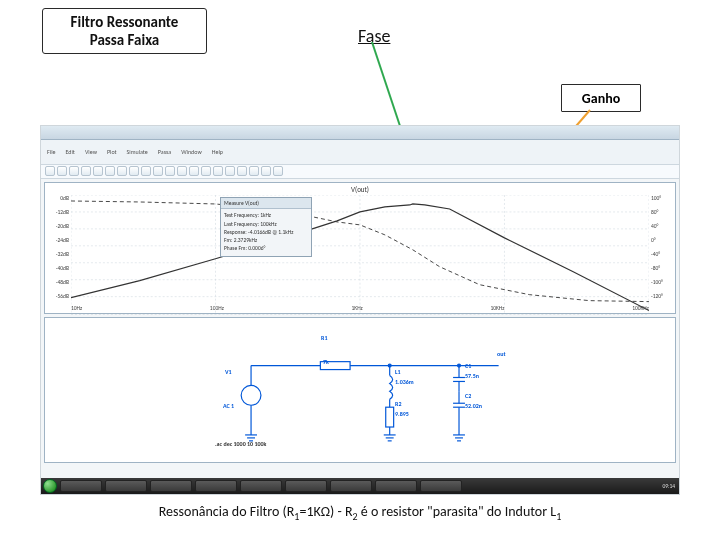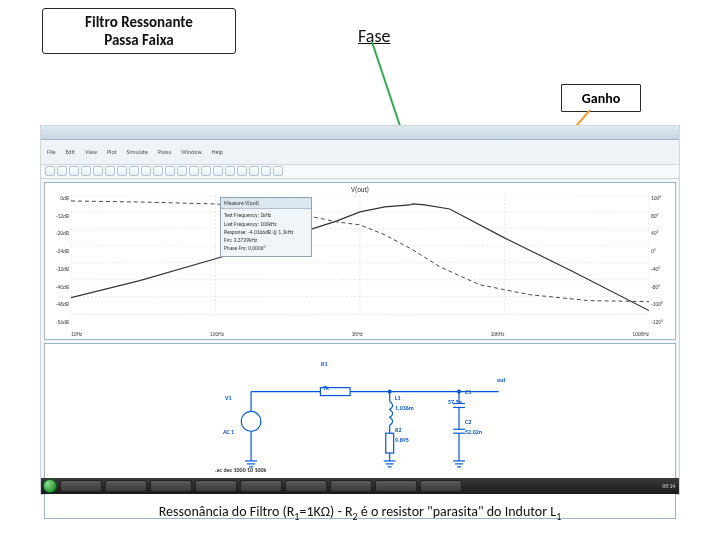--- a/index.html
+++ b/index.html
@@ -1,35 +1,35 @@
 <!DOCTYPE html>
 <html><head>
 <meta charset="utf-8">
 <style>
   * { box-sizing: border-box; margin: 0; padding: 0; }
   body { width: 720px; height: 540px; background: #fff; font-family: "Calibri", Arial, sans-serif; position: relative; overflow: hidden; }
 
-  .title-box { position: absolute; left: 42px; top: 8px; width: 194px; height: 46px; border: 1px solid #2a2a2a; border-radius: 3px; display: flex; flex-direction: column; align-items: center; justify-content: center; font-size: 15px; font-weight: 700; color: #111; line-height: 1.2; }
+  .title-box { position: absolute; left: 42px; top: 8px; width: 165px; height: 46px; border: 1px solid #2a2a2a; border-radius: 3px; display: flex; flex-direction: column; align-items: center; justify-content: center; font-size: 15px; font-weight: 700; color: #111; line-height: 1.2; }
 
   .fase-label { position: absolute; left: 358px; top: 25px; font-size: 18px; color: #111; text-decoration: underline; }
   .ganho-box { position: absolute; left: 561px; top: 84px; width: 80px; height: 28px; border: 1px solid #2a2a2a; border-radius: 1px; display: flex; align-items: center; justify-content: center; font-size: 14px; font-weight: 700; }
 
   
   .arrow { position: absolute; }
 
   
   .shot { position: absolute; left: 40px; top: 125px; width: 640px; height: 370px; border: 1px solid #cfd6db; background: #f3f6f8; }
   .titlebar { height: 14px; background: linear-gradient(#dfeaf2,#c8d6e2); border-bottom: 1px solid #9fb3c4; }
   .menubar { height: 12px; background: #eef3f7; border-bottom: 1px solid #cdd7df; display: flex; gap: 10px; padding: 12px 6px; font-size: 6px; color: #555; align-items: center; }
   .toolbar { height: 14px; background: #f7fafd; border-bottom: 1px solid #cdd7df; display: flex; gap: 2px; padding: 1px 4px; }
   .toolbar .btn { width: 10px; height: 10px; background: linear-gradient(#fff,#e2ebf2); border: 1px solid #b6c4d0; border-radius: 2px; }
 
   .pane { background: #fff; border: 1px solid #9fb3c4; margin: 3px; position: relative; }
-  .plot-pane { height: 158px; }
-  .schem-pane { height: 176px; }
+  .plot-pane { height: 132px; }
+  .schem-pane { height: 146px; }
 
   .plot-title { position: absolute; top: 2px; left: 50%; transform: translateX(-50%); font-size: 7px; color: #333; }
   .measure-box { position: absolute; left: 175px; top: 14px; width: 92px; height: 60px; background: #f2f5f8; border: 1px solid #8fa3b4; font-size: 5.5px; color: #333; padding: 2px 3px; line-height: 1.5; }
   .measure-box .hdr { background: #dce6ee; margin: -2px -3px 2px -3px; padding: 1px 3px; border-bottom: 1px solid #b0c0ce; font-size: 5.5px; }
 
   .plot-area { position: absolute; left: 26px; right: 26px; top: 12px; bottom: 14px; }
   .yaxis-left { position: absolute; left: 2px; top: 12px; bottom: 14px; width: 22px; display: flex; flex-direction: column; justify-content: space-between; font-size: 5.5px; color: #444; text-align: right; }
   .yaxis-right { position: absolute; right: 2px; top: 12px; bottom: 14px; width: 22px; display: flex; flex-direction: column; justify-content: space-between; font-size: 5.5px; color: #444; text-align: left; }
   .xaxis { position: absolute; left: 26px; right: 26px; bottom: 2px; display: flex; justify-content: space-between; font-size: 5.5px; color: #444; }
 
@@ -219,21 +219,21 @@
         <line x1="410" y1="40" x2="450" y2="40"></line>
       </g>
     </svg>
     <span class="sch-label" style="left:276px;top:16px">R1</span>
     <span class="sch-label" style="left:278px;top:40px">7k</span>
     <span class="sch-label" style="left:350px;top:50px">L1</span>
     <span class="sch-label" style="left:350px;top:60px">1.036m</span>
     <span class="sch-label" style="left:350px;top:82px">R2</span>
     <span class="sch-label" style="left:350px;top:92px">9.895</span>
     <span class="sch-label" style="left:420px;top:44px">C1</span>
-    <span class="sch-label" style="left:403px;top:54px">57.5n</span>
+    <span class="sch-label" style="left:420px;top:54px">57.5n</span>
     <span class="sch-label" style="left:420px;top:74px">C2</span>
     <span class="sch-label" style="left:420px;top:84px">52.02n</span>
     <span class="sch-label" style="left:180px;top:50px">V1</span>
     <span class="sch-label" style="left:178px;top:84px">AC 1</span>
     <span class="sch-label" style="left:452px;top:32px">out</span>
     <span class="sch-label" style="left:170px;top:122px;color:#333">.ac dec 1000 10 100k</span>
   </div>
 
   <div class="taskbar">
     <div class="start-orb"></div>

